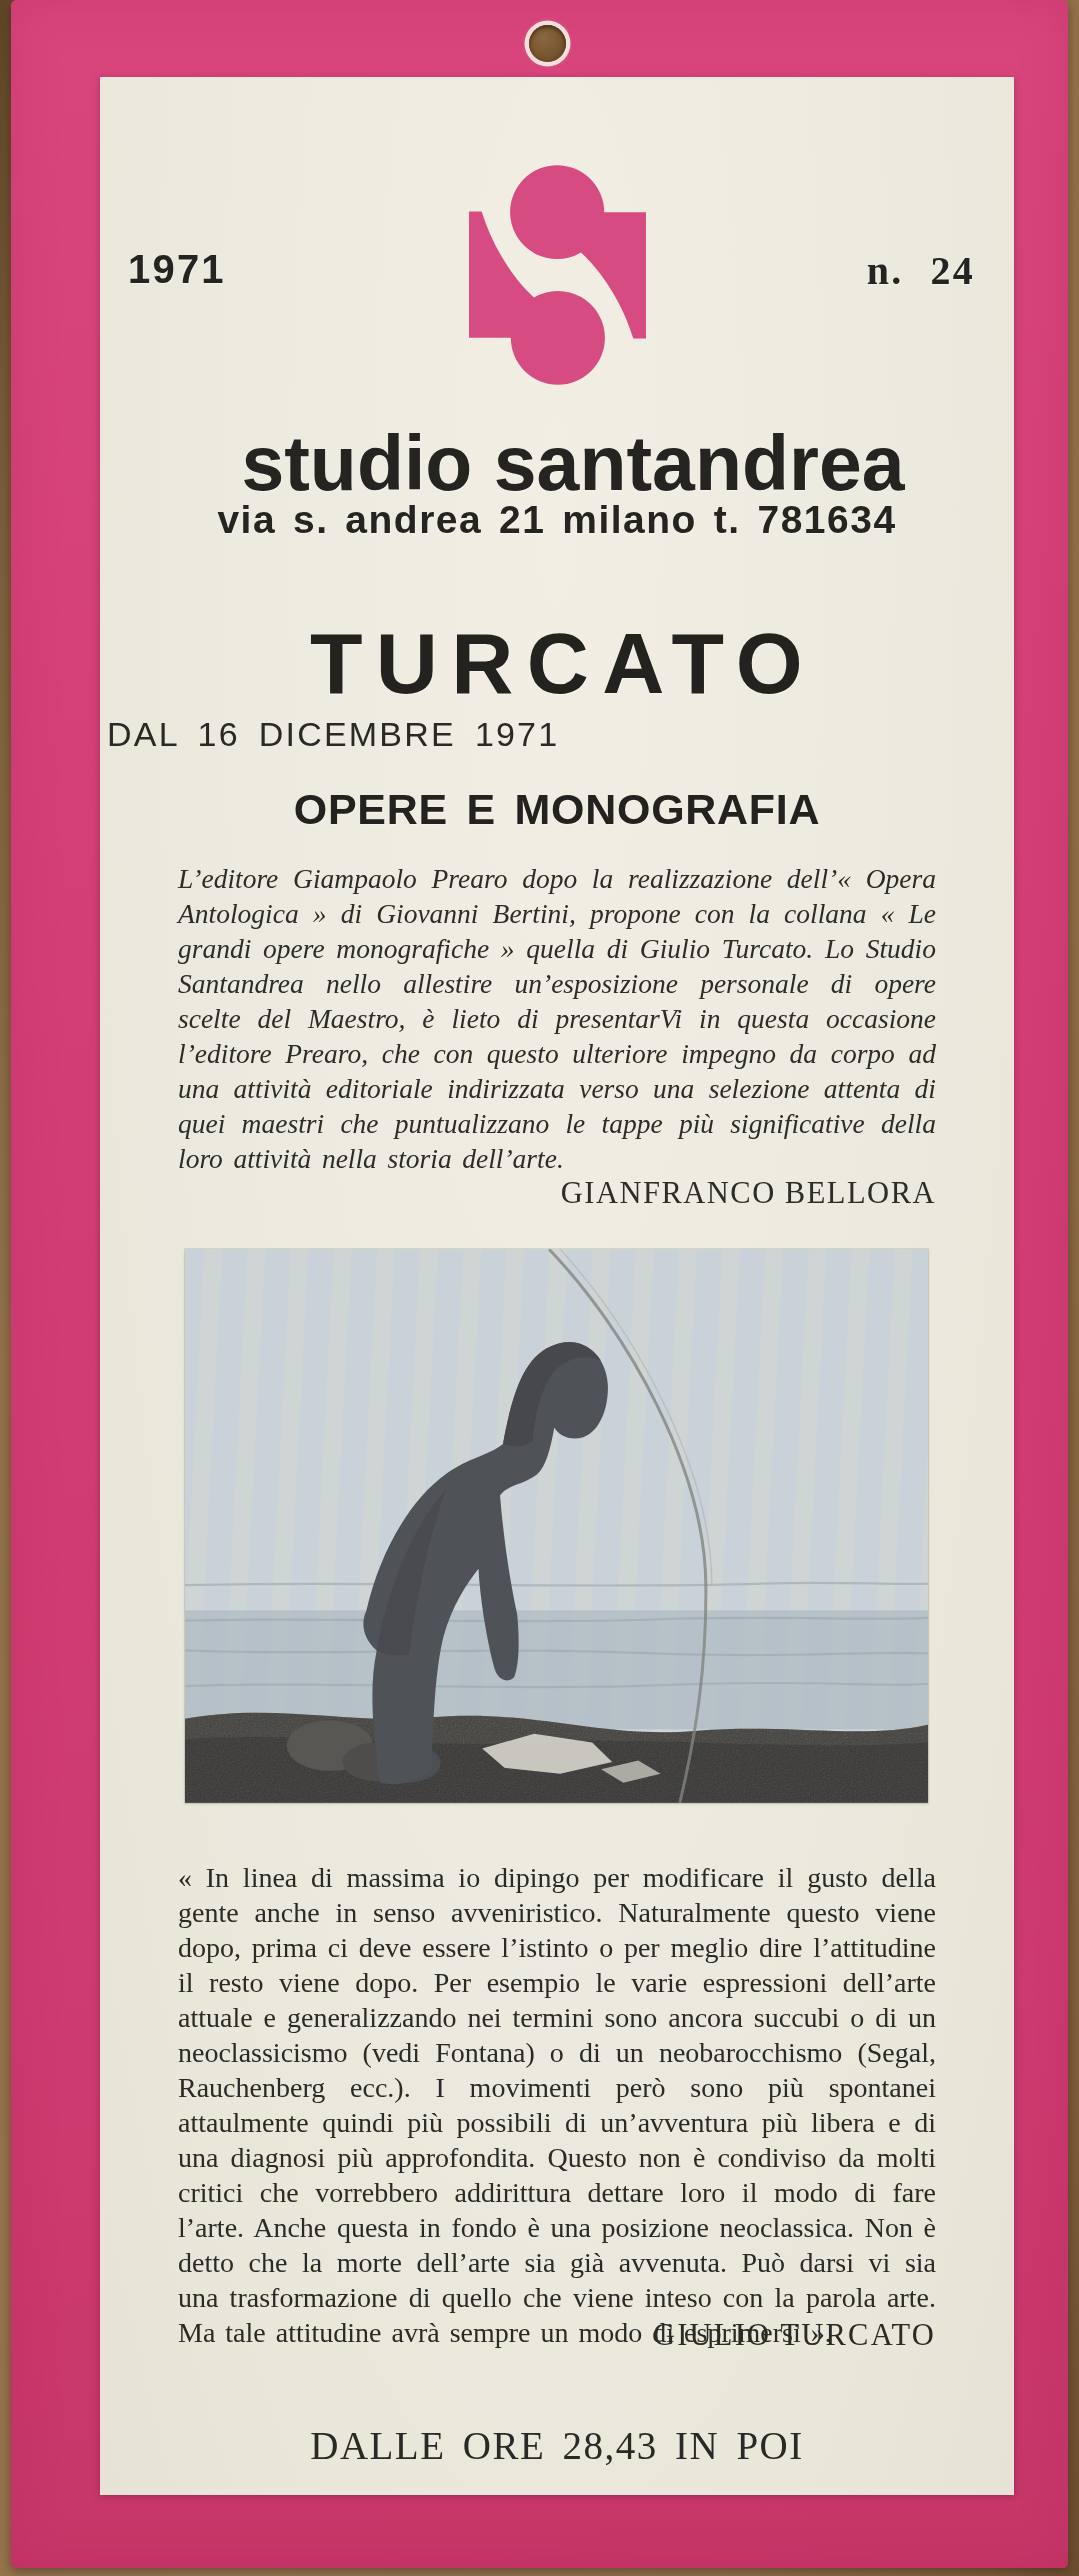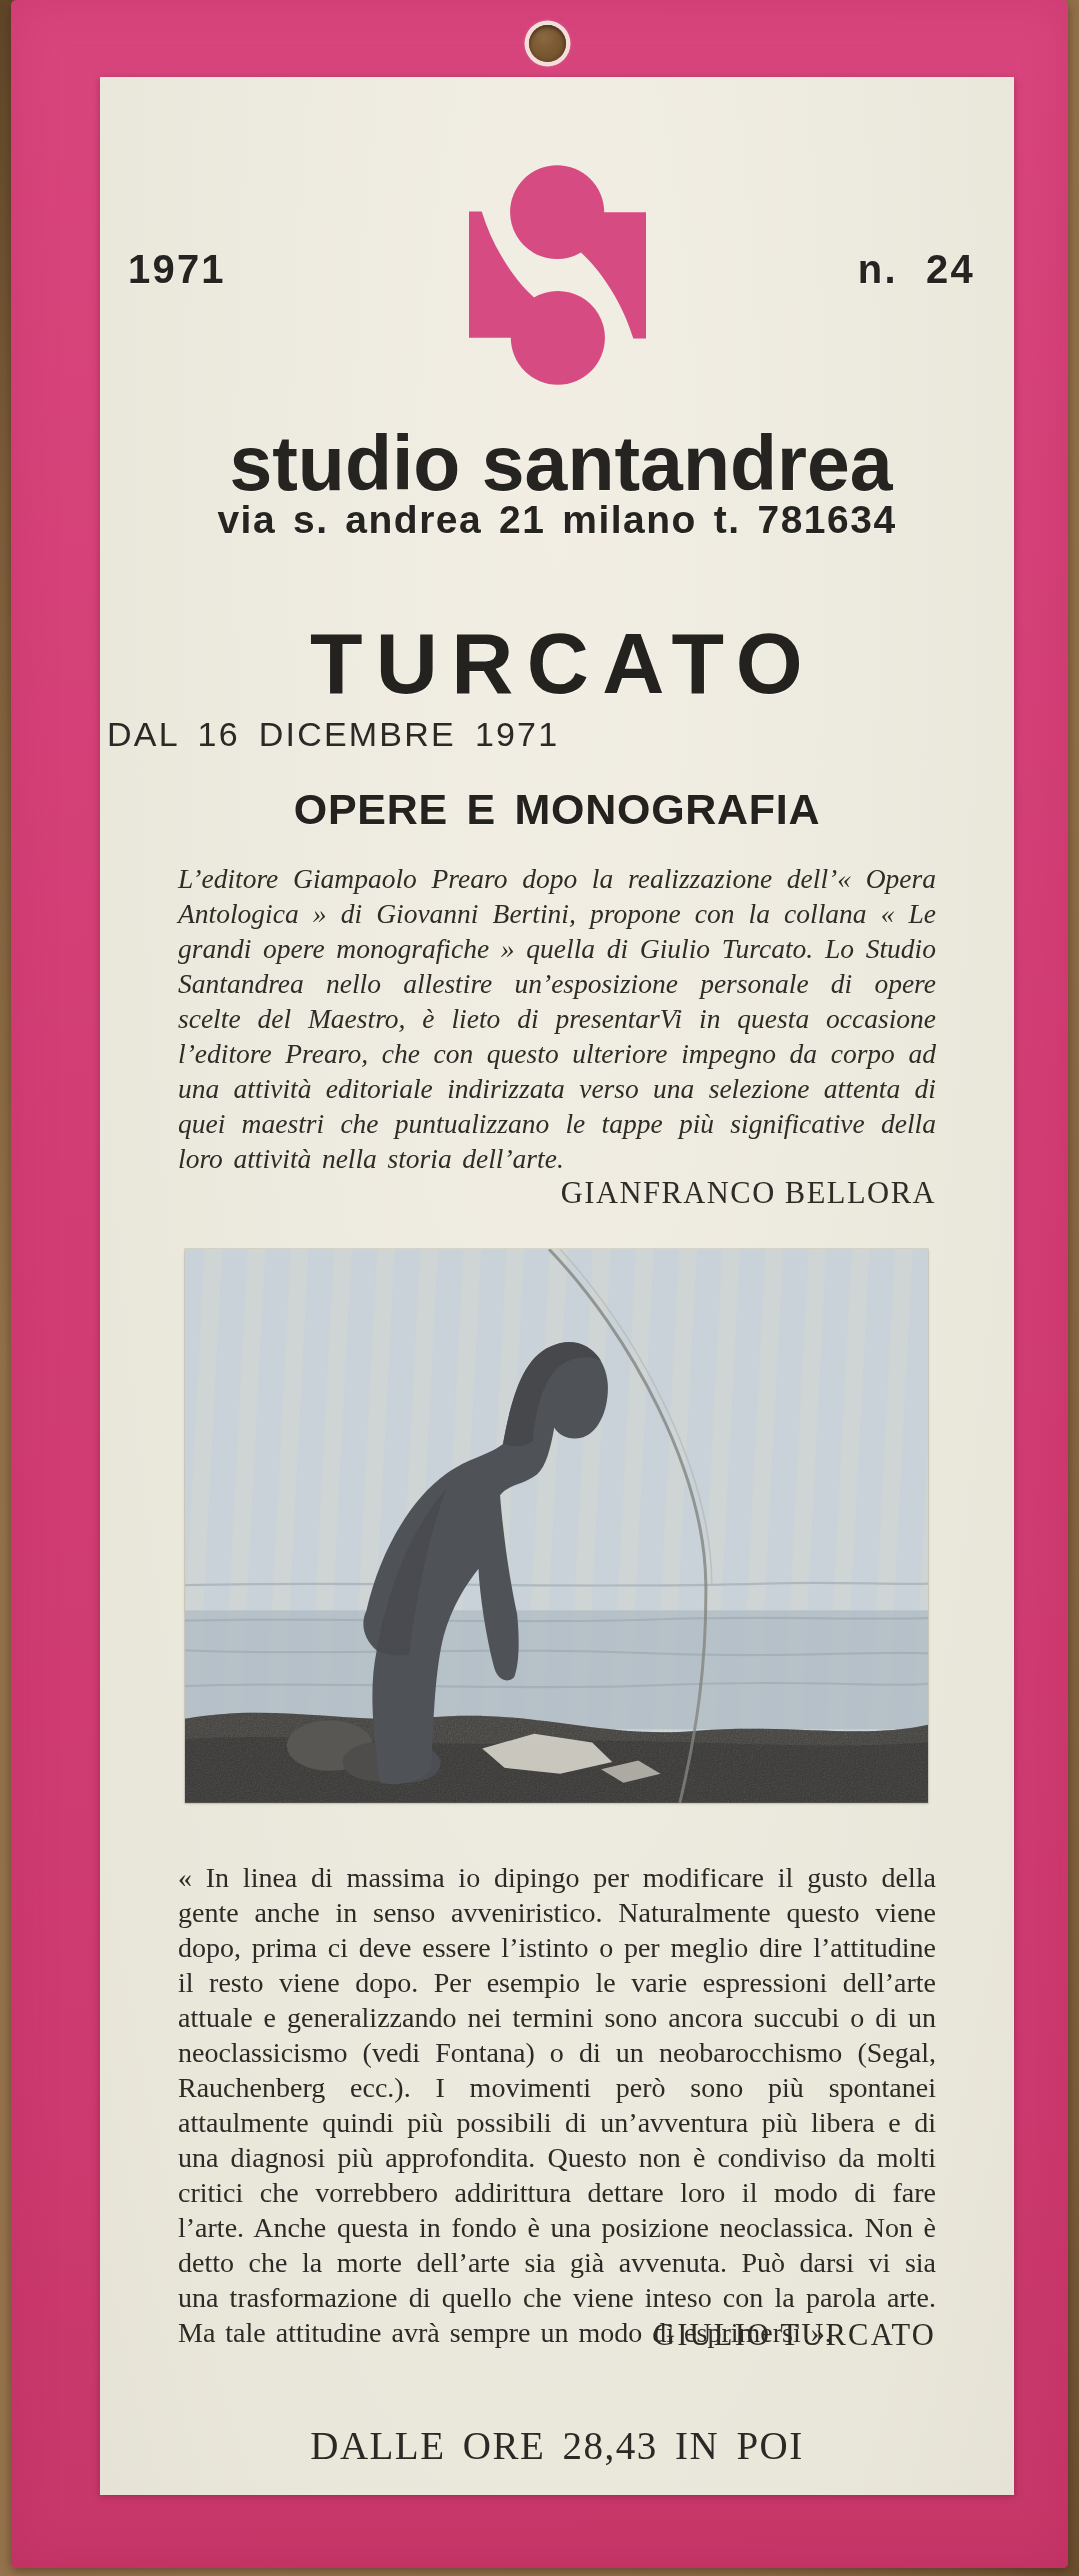--- a/index.html
+++ b/index.html
@@ -25,25 +25,25 @@
     background:radial-gradient(ellipse at 50% 18%,#f2eee3 0%,#edeadf 45%,#e9e6da 80%,#e6e3d6 100%);
     box-shadow:0 2.2px 7.4px rgba(80,10,40,.35);
   }
   .panel *{position:absolute;}
   
   .year,.issue{
     top:170px;font-size:40px;font-weight:bold;color:#262420;letter-spacing:2.2px;
     text-shadow:0.7px 0.7px 0.7px rgba(255,255,255,.5);
   }
   .year{left:28px;}
-  .issue{right:39px;word-spacing:15px;}
+  .issue{right:39px;word-spacing:15px;font-family:Liberation Serif, serif;}
   .logo-wrap{left:369px;top:88px;width:177px;height:220px;}
   
   .studio-name{
-    left:4px;top:342px;width:100%;text-align:center;
+    left:16px;top:342px;width:100%;text-align:center;
     font-size:77px;font-weight:bold;color:#262420;letter-spacing:0px;
     text-shadow:0.7px 0.7px 0.7px rgba(255,255,255,.5);
   }
   .studio-address{
     left:0;top:421px;width:100%;text-align:center;
     font-size:39px;font-weight:bold;color:#262420;letter-spacing:1.5px;word-spacing:4.5px;
     text-shadow:0.7px 0.7px 0.7px rgba(255,255,255,.5);
   }
   .artist{
     left:0;top:537px;width:100%;text-align:center;padding-left:12px;box-sizing:border-box;

